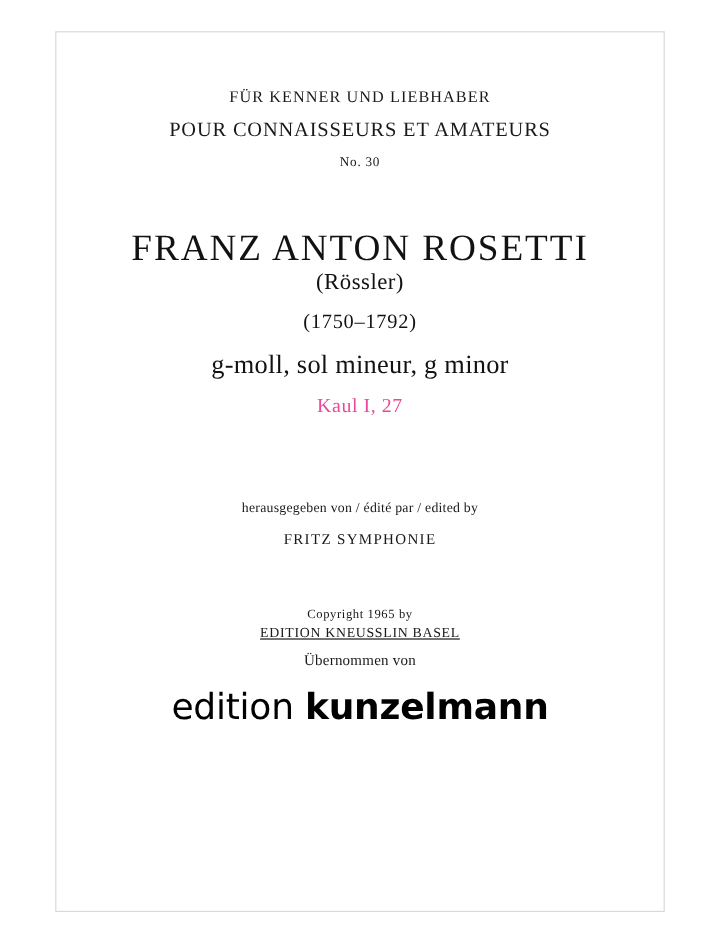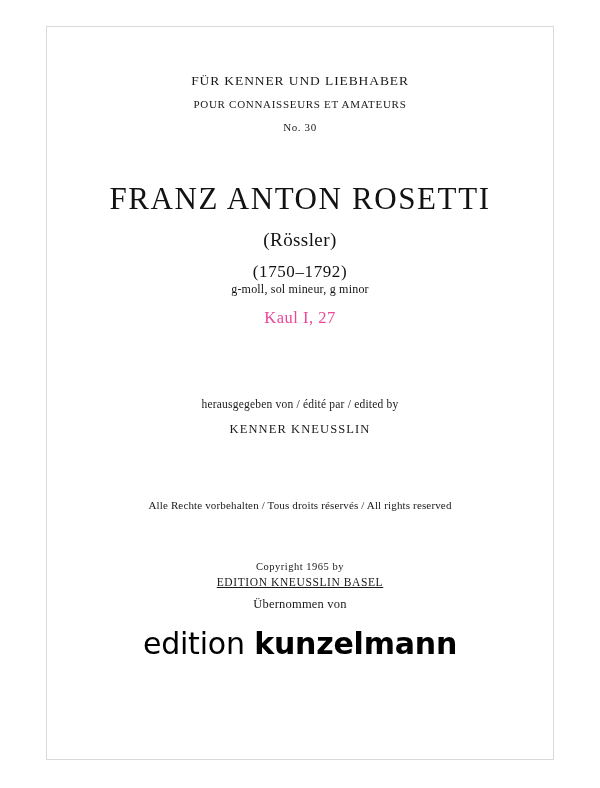--- a/index.html
+++ b/index.html
@@ -46,21 +46,21 @@
   }
   .series-title {
     font-size: 13.5px;
     letter-spacing: 0.9px;
     font-variant: small-caps;
     text-transform: uppercase;
     color: #191919;
   }
   .series-sub {
     margin-top: 9px;
-    font-size: 11px;
+    font-size: 17px;
     letter-spacing: 0.7px;
     text-transform: uppercase;
     color: #191919;
     display: flex;
     justify-content: center;
   }
   .series-num {
     margin-top: 11px;
     font-size: 11px;
     letter-spacing: 0.6px;
@@ -69,41 +69,41 @@
 
   
   .composer {
     margin-top: 48px;
     font-size: 31px;
     letter-spacing: 1.6px;
     color: #121212;
     text-align: center;
   }
   .composer-alt {
-    margin-top: 12px;
     font-size: 19px;
     letter-spacing: 0.4px;
     color: #121212;
   }
   .composer-dates {
     margin-top: 11px;
     font-size: 17px;
     letter-spacing: 0.6px;
     color: #121212;
   }
 
   
   .work-title {
     margin-top: 52px;
     font-size: 25px;
     letter-spacing: 1.6px;
     color: #121212;
   }
   .work-key {
-    font-size: 12px;
+    margin-top: 13px;
+    font-size: 22px;
     letter-spacing: 0.2px;
     color: #121212;
   }
   .work-cat {
     margin-top: 11px;
     font-size: 16.5px;
     letter-spacing: 0.5px;
     color: #ec4899;
   }
 
@@ -178,23 +178,22 @@
       </div>
 
       <div class="composer">FRANZ ANTON ROSETTI</div>
       <div class="composer-alt">(Rössler)</div>
       <div class="composer-dates">(1750–1792)</div>
 
       <div class="work-key">g-moll, sol mineur, g minor</div>
       <div class="work-cat">Kaul I, 27</div>
 
       <div class="editor-line">herausgegeben von / édité par / edited by</div>
-      <div class="editor-name">KENNER KNEUSSLIN</div>
-
-      <div class="rights">Alle Rechte vorbehalten / Tous droits réservés / All rights reserved</div>
+      <div class="editor-name">FRITZ SYMPHONIE</div>
+
       <div class="copyright">Copyright 1965 by</div>
       <div class="publisher-old">EDITION KNEUSSLIN BASEL</div>
       <div class="taken-over">Übernommen von</div>
 
       <div class="logo">
         <span class="edition">edition </span><span>kunzelmann</span>
       </div>
 
     </div>
   </div>

